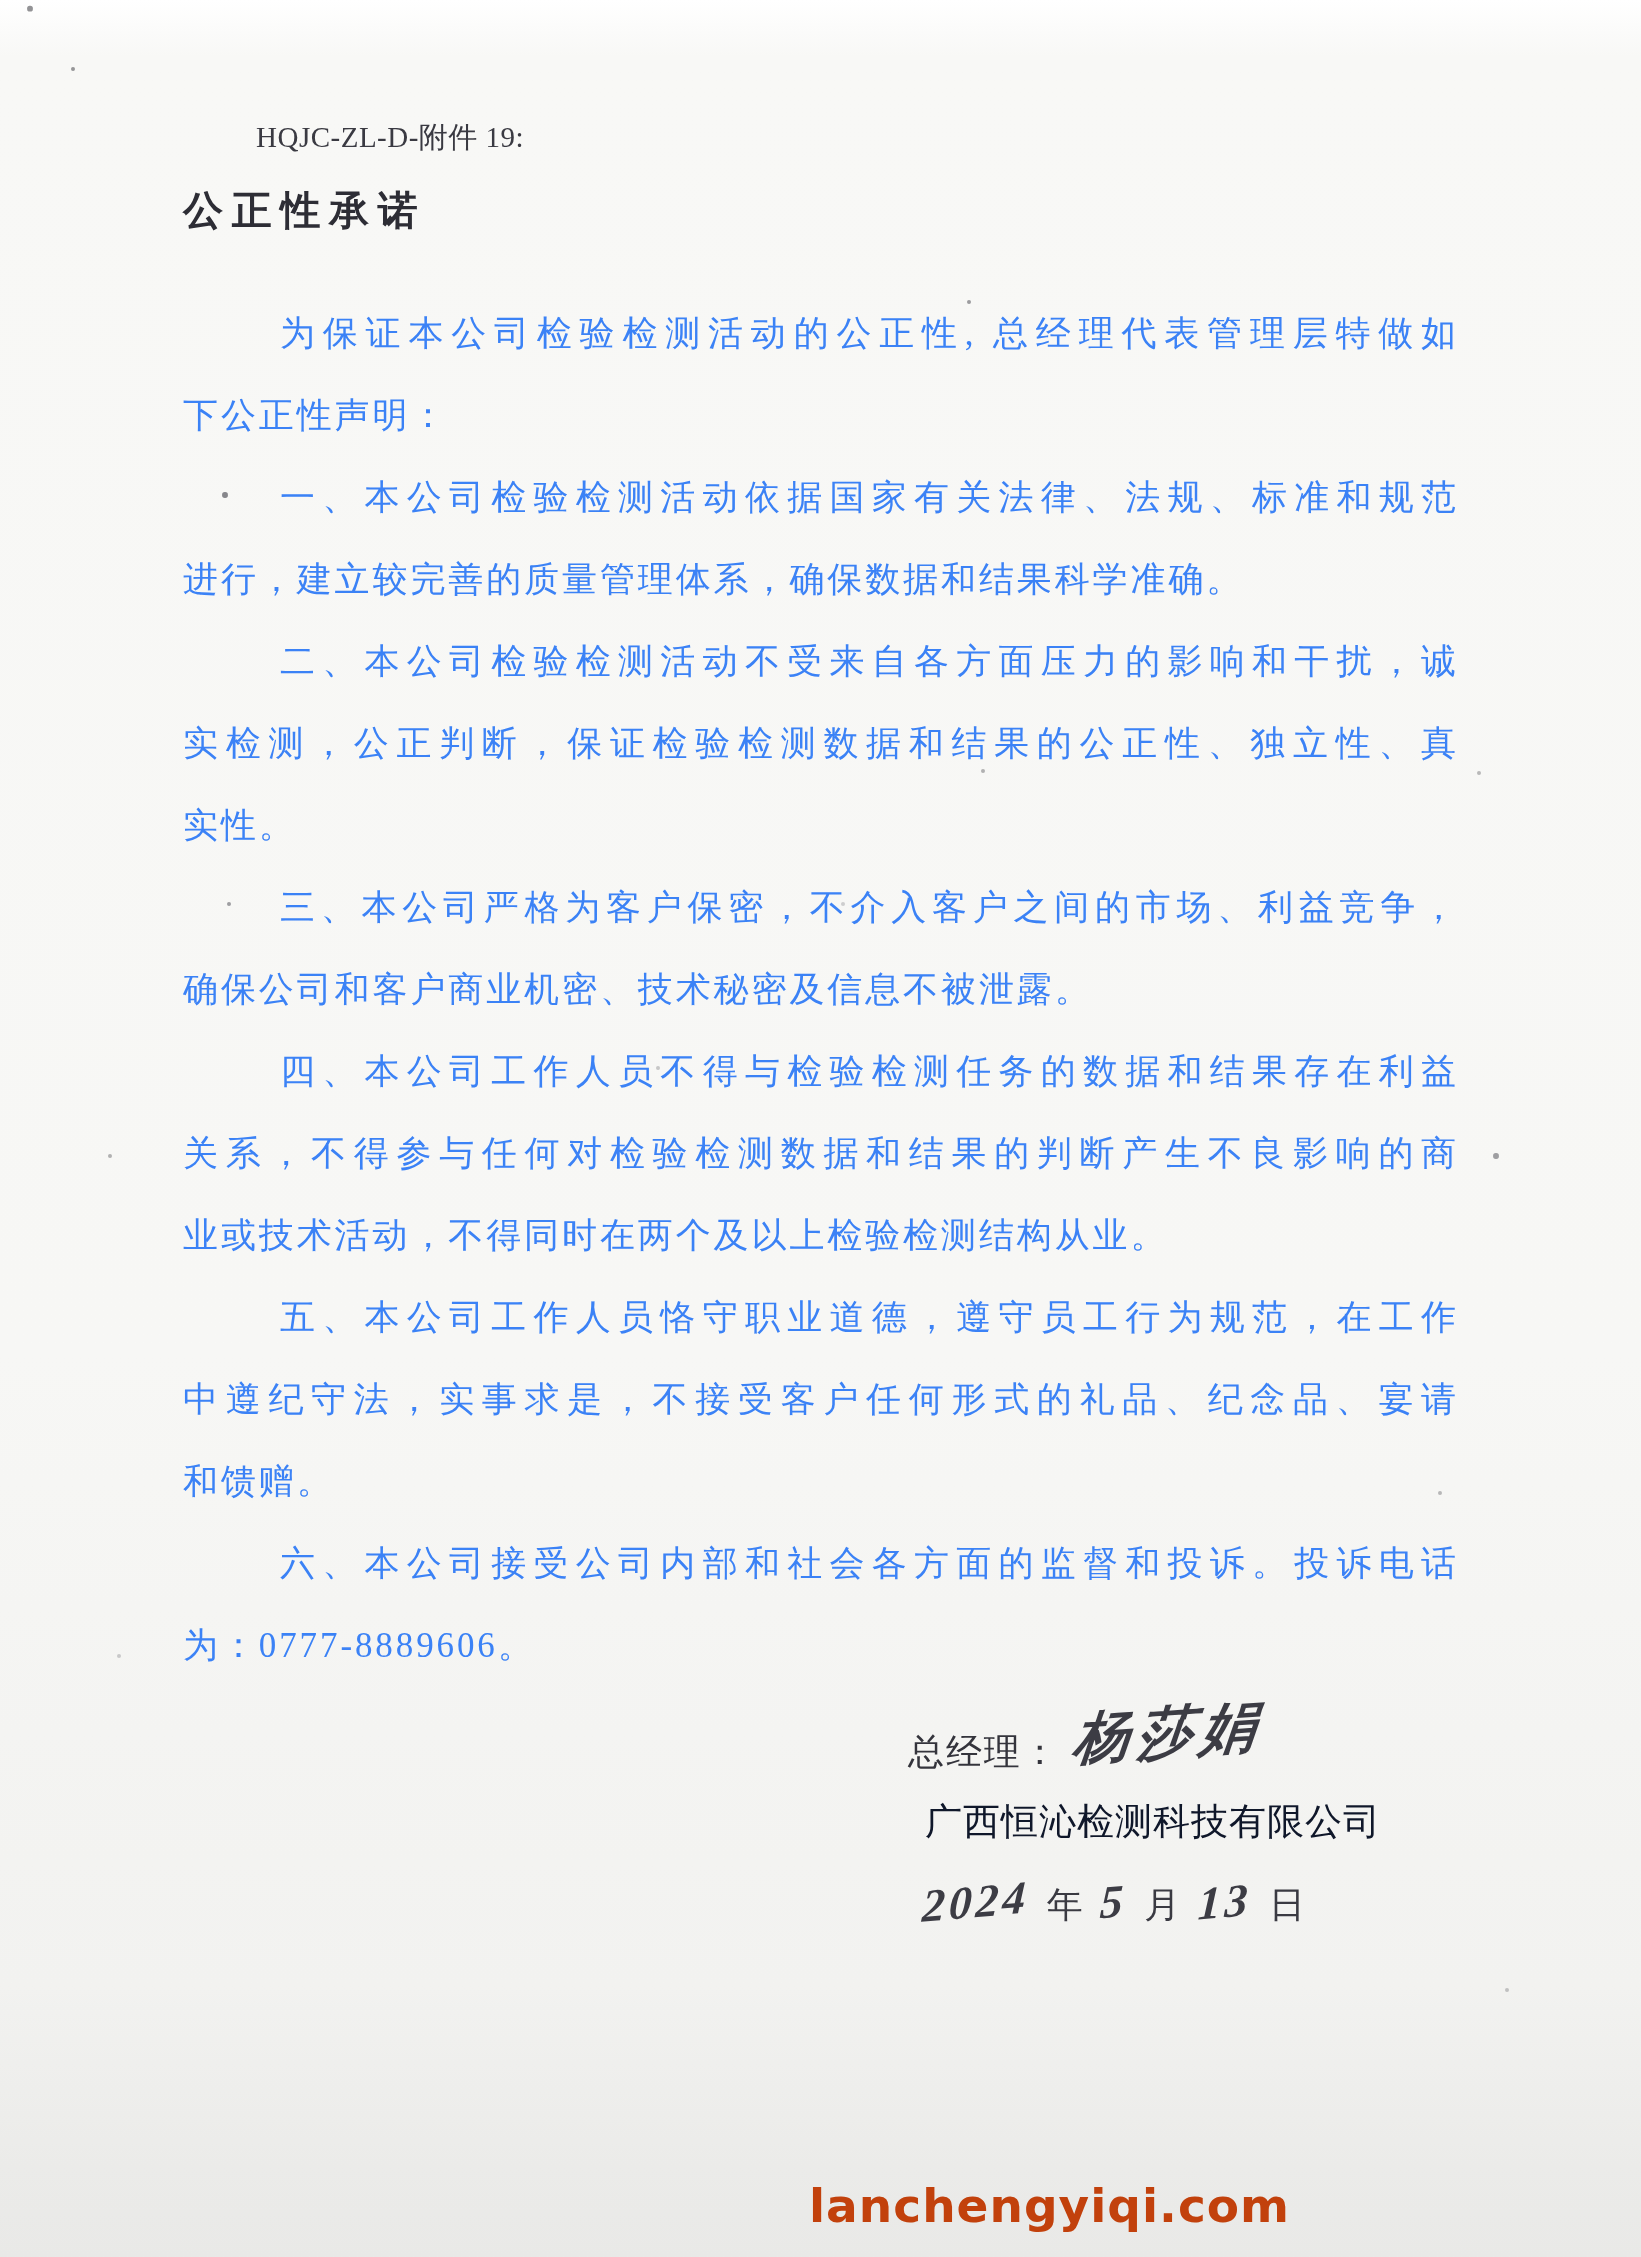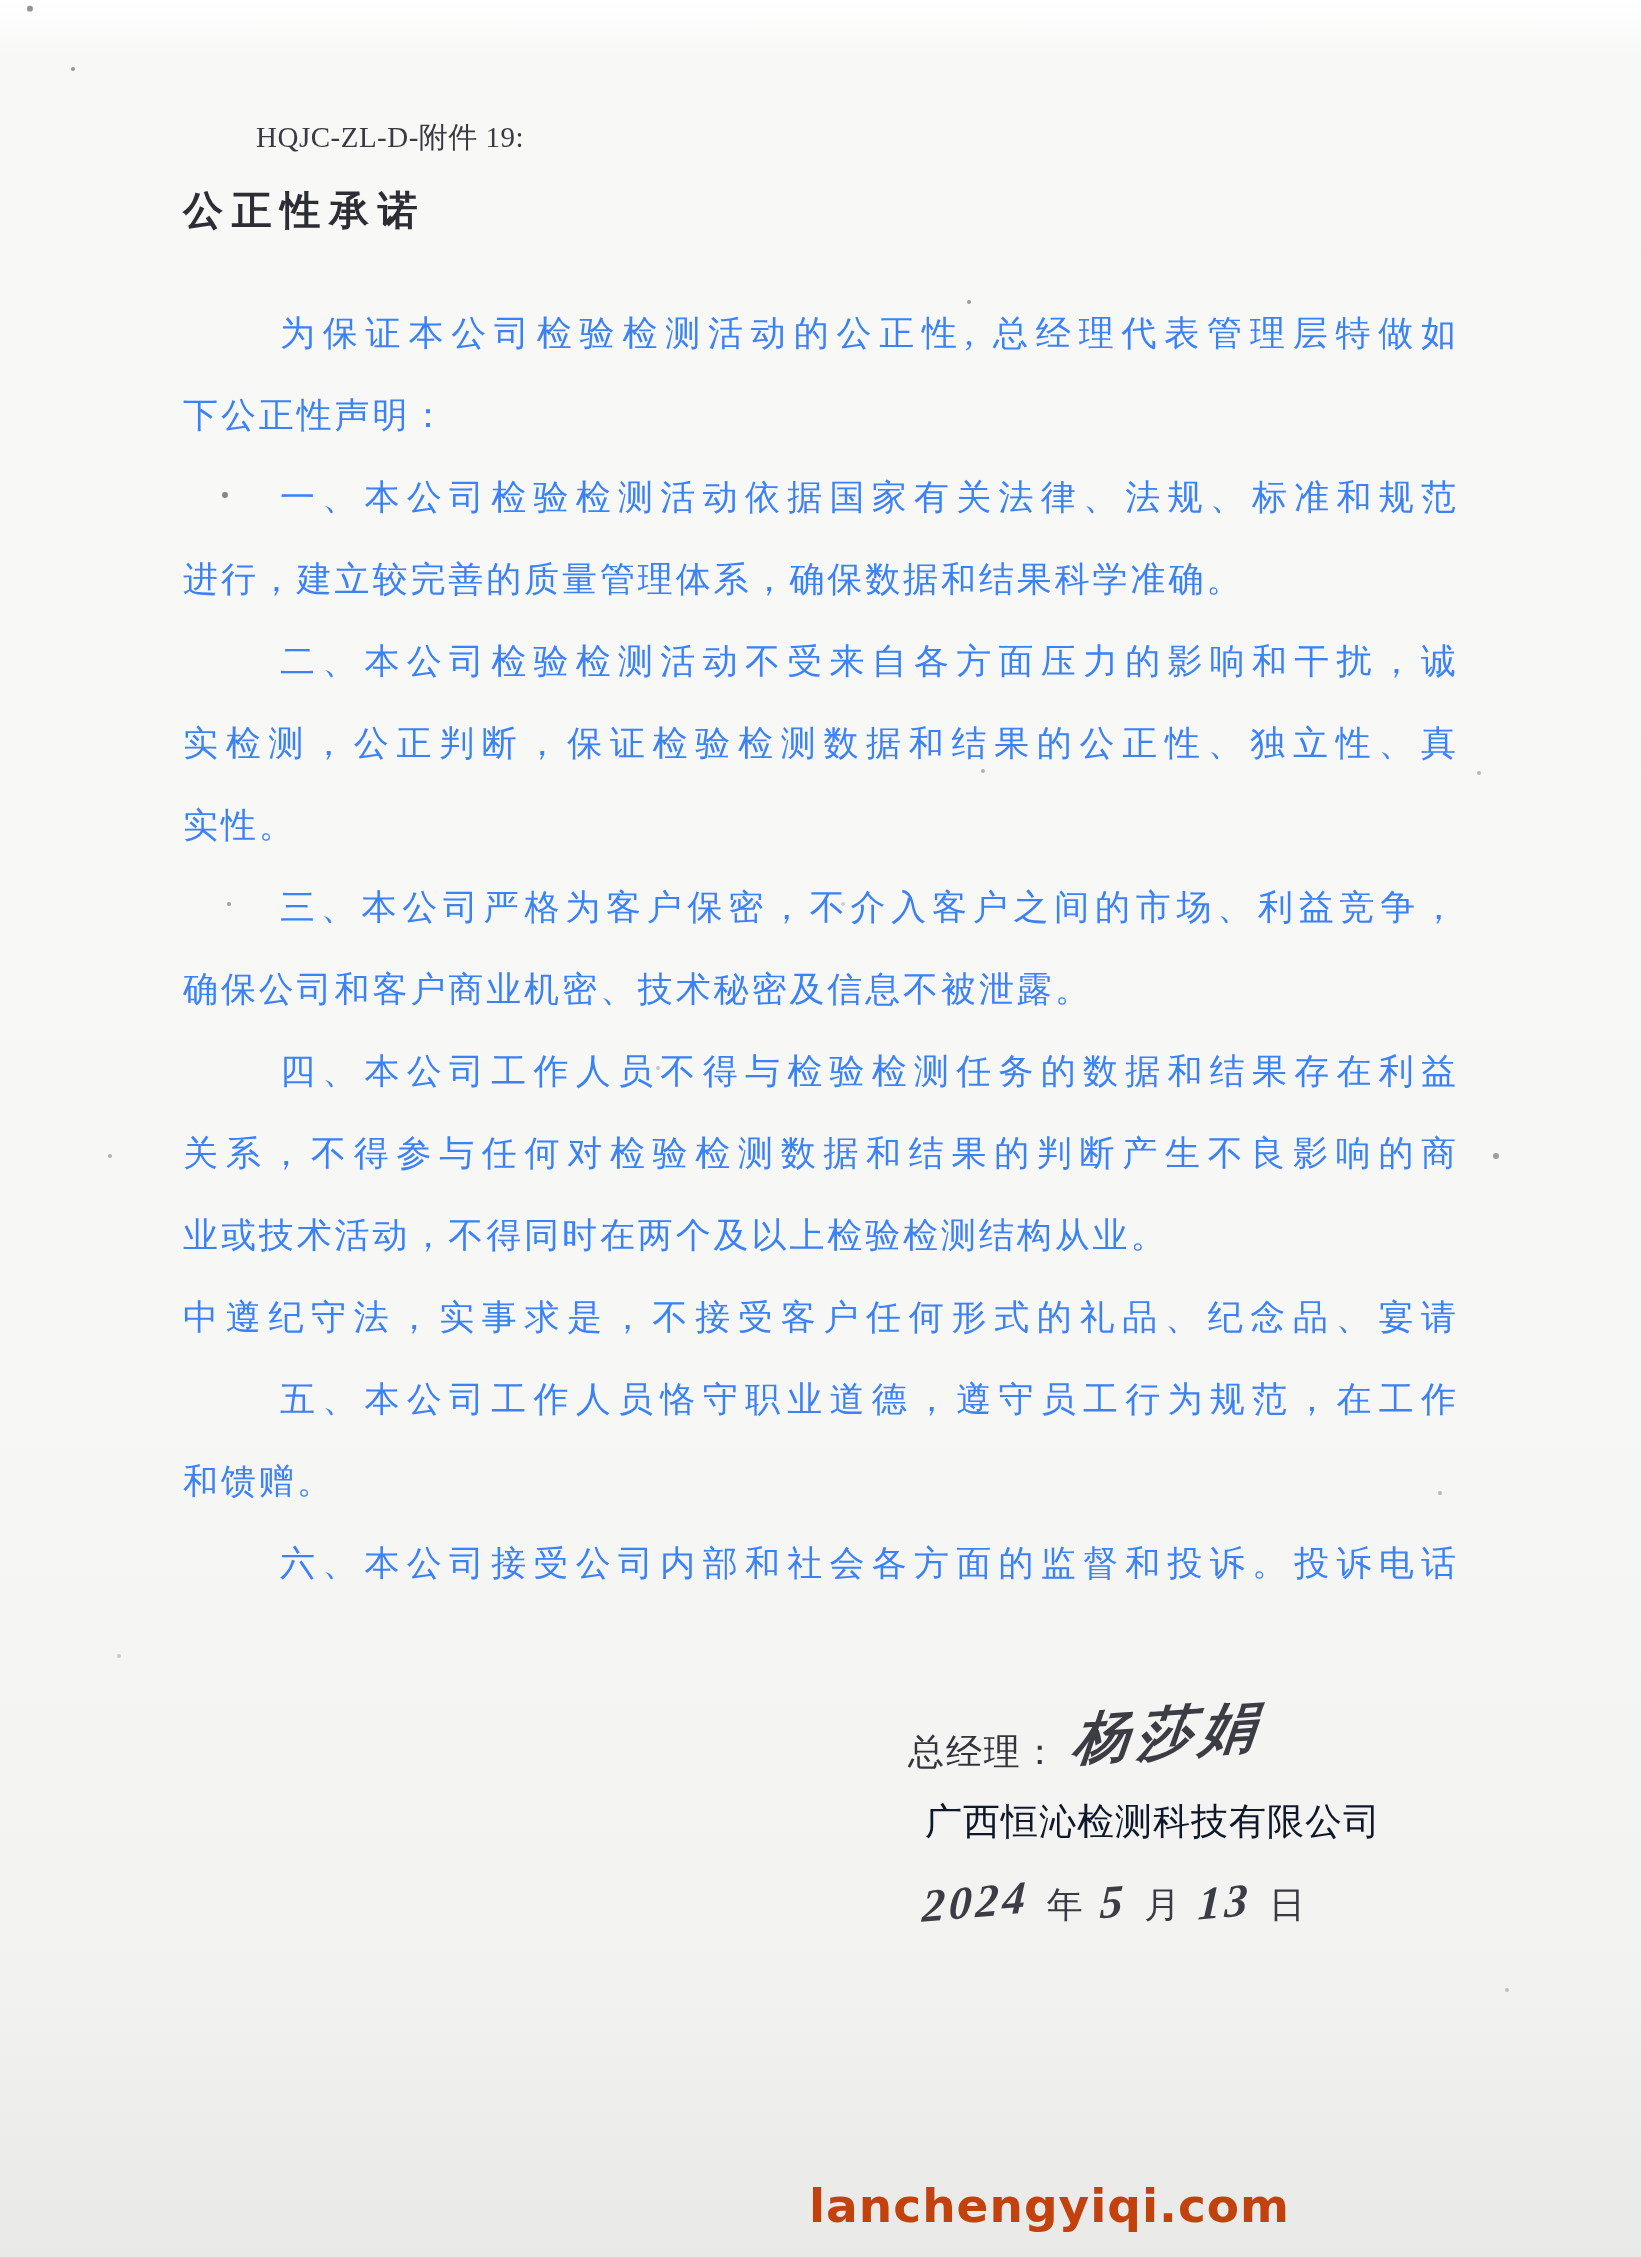--- a/index.html
+++ b/index.html
@@ -182,24 +182,25 @@
       <div class="line indent full">一、本公司检验检测活动依据国家有关法律、法规、标准和规范</div>
       <div class="line">进行，建立较完善的质量管理体系，确保数据和结果科学准确。</div>
       <div class="line indent full">二、本公司检验检测活动不受来自各方面压力的影响和干扰，诚</div>
       <div class="line full">实检测，公正判断，保证检验检测数据和结果的公正性、独立性、真</div>
       <div class="line">实性。</div>
       <div class="line indent full">三、本公司严格为客户保密，不介入客户之间的市场、利益竞争，</div>
       <div class="line">确保公司和客户商业机密、技术秘密及信息不被泄露。</div>
       <div class="line indent full">四、本公司工作人员不得与检验检测任务的数据和结果存在利益</div>
       <div class="line full">关系，不得参与任何对检验检测数据和结果的判断产生不良影响的商</div>
       <div class="line">业或技术活动，不得同时在两个及以上检验检测结构从业。</div>
+      <div class="line indent full">五、本公司工作人员恪守职业道德，遵守员工行为规范，在工作</div>
       <div class="line full">中遵纪守法，实事求是，不接受客户任何形式的礼品、纪念品、宴请</div>
-      <div class="line indent full">五、本公司工作人员恪守职业道德，遵守员工行为规范，在工作</div>
       <div class="line">和馈赠。</div>
       <div class="line indent full">六、本公司接受公司内部和社会各方面的监督和投诉。投诉电话</div>
+      <div class="line">为：0777-8889606。</div>
     </div>
 
   <div class="sig-role">
     <span>总经理：</span><span class="handwritten-name">杨莎娟</span>
   </div>
 
   <div class="sig-company">广西恒沁检测科技有限公司</div>
 
   <div class="sig-date">
     <span class="hw-num">2024</span><span class="date-unit">年</span><span class="hw-num">5</span><span class="date-unit">月</span><span class="hw-num">13</span><span class="date-unit">日</span>

